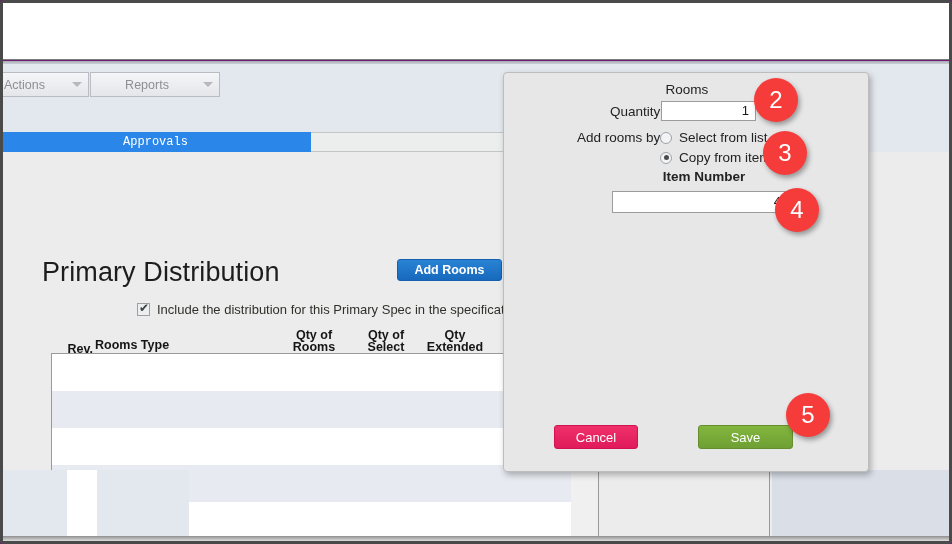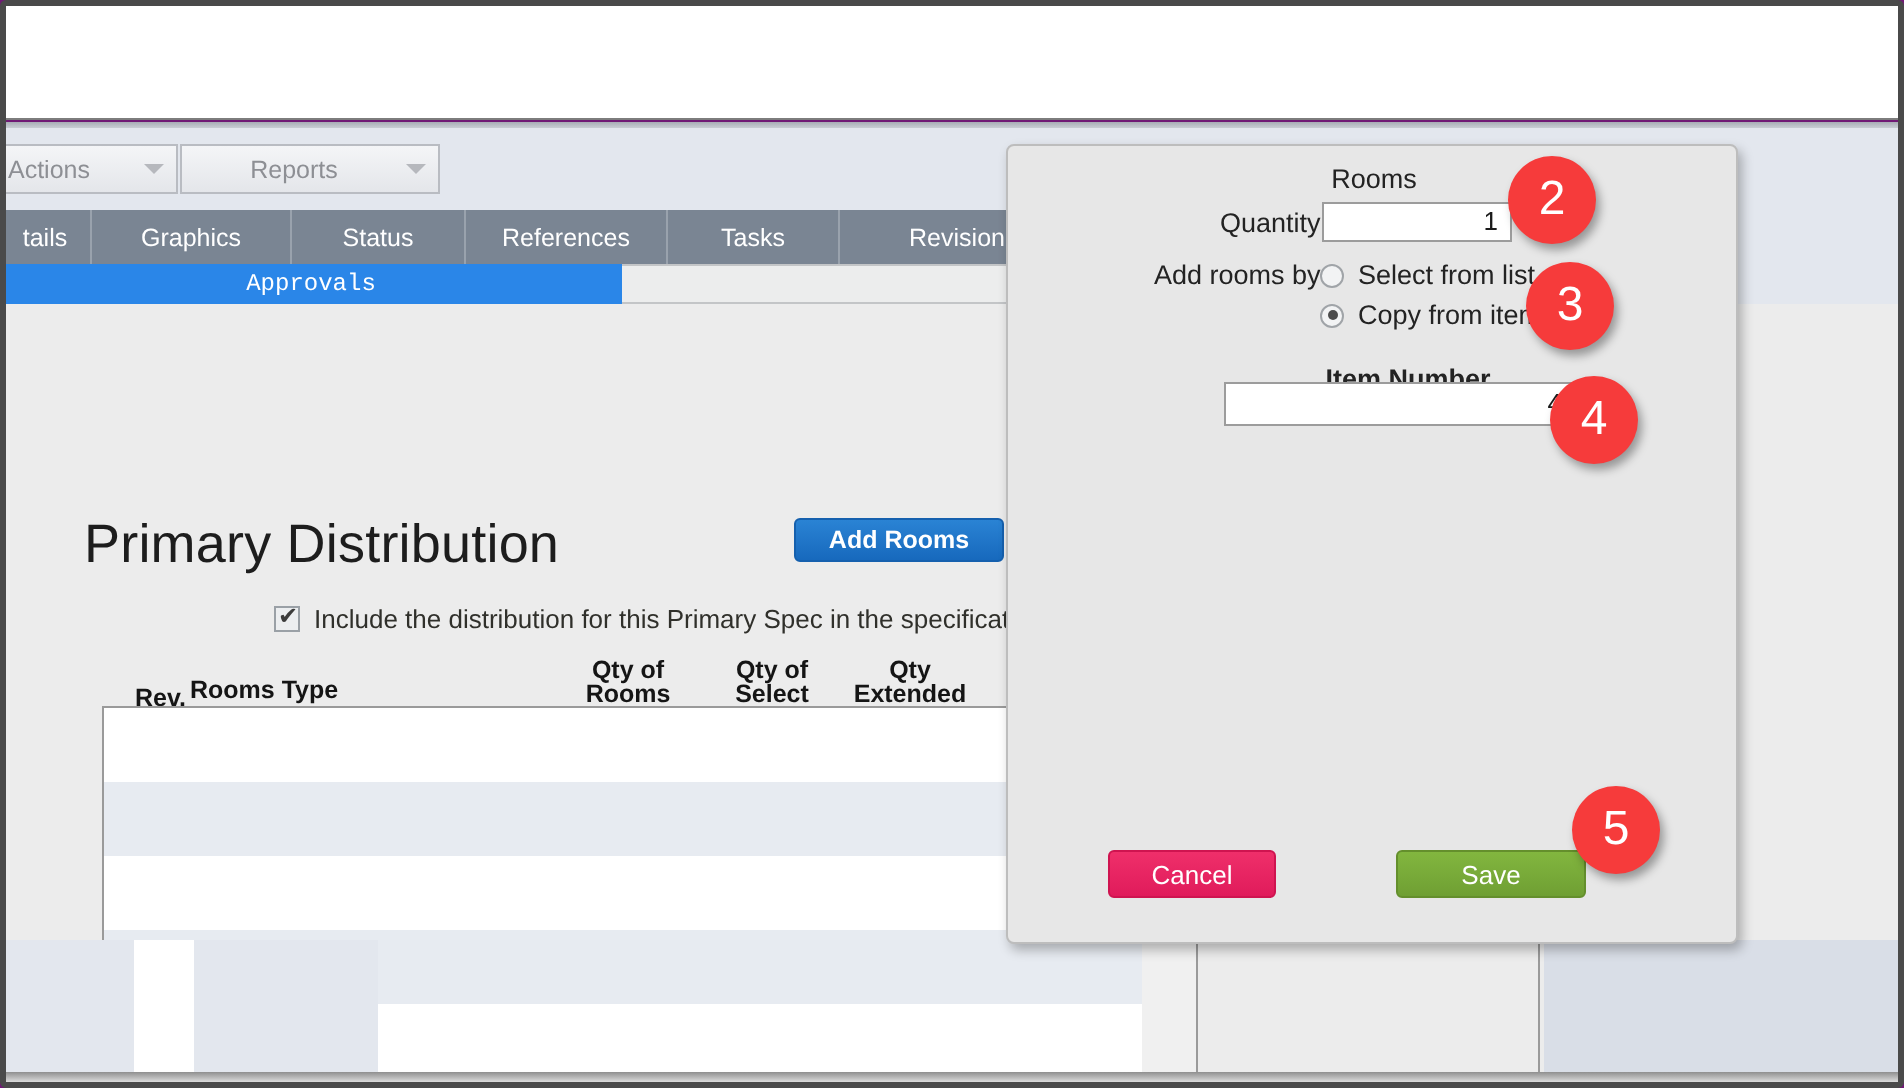--- a/index.html
+++ b/index.html
@@ -223,21 +223,21 @@
     text-align: center;
     font-size: 13.5px; color: #232323;
   }
   .fld-label {
     position: absolute;
     font-size: 13.5px; color: #232323;
     text-align: right;
   }
   #lbl-qty      { left: 40px;  top: 31px; width: 120px; }
   #lbl-addby    { left: 20px;  top: 57px; width: 140px; }
-  #lbl-itemnum  { left: 110px; top: 109px; width: 180px; text-align: center; font-weight: bold; }
+  #lbl-itemnum  { left: 110px; top: 96px; width: 180px; text-align: center; font-weight: bold; }
 
   .txtfield {
     position: absolute;
     background: #ffffff;
     border: 1px solid #9c9c9c;
     font-size: 13px; color: #1a1a1a;
     text-align: right;
     padding: 0 6px;
     font-family: "Liberation Sans", sans-serif;
   }
@@ -317,28 +317,20 @@
     <div class="tb-btn" id="tb-actions">
       <span class="lbl">Actions</span>
       <span class="tb-caret"></span>
     </div>
     <div class="tb-btn" id="tb-reports">
       <span class="lbl">Reports</span>
       <span class="tb-caret"></span>
     </div>
   </div>
 
-  <div class="tabstrip">
-    <div class="tab" style="width:46px">tails</div>
-    <div class="tab" style="width:100px">Graphics</div>
-    <div class="tab" style="width:87px">Status</div>
-    <div class="tab" style="width:101px">References</div>
-    <div class="tab" style="width:86px">Tasks</div>
-    <div class="tab" style="width:118px">Revision</div>
-  </div>
 
   <div class="approvals-row">
     <div class="approvals-bar">Approvals</div>
     <div class="approvals-right">D</div>
   </div>
 
   <div class="content-pane">
 
     <div class="primary-section">
 

